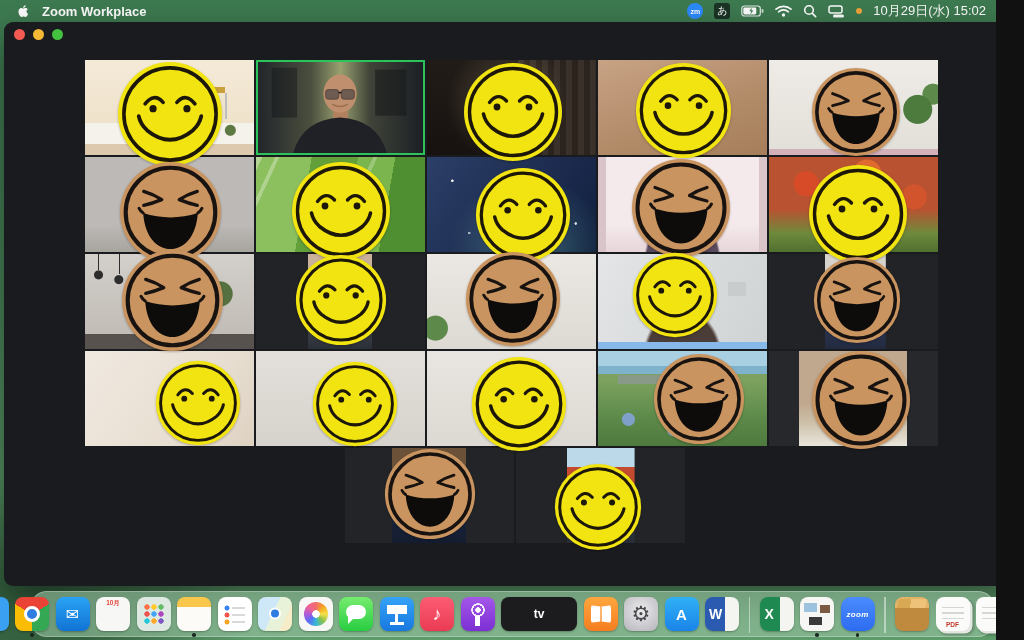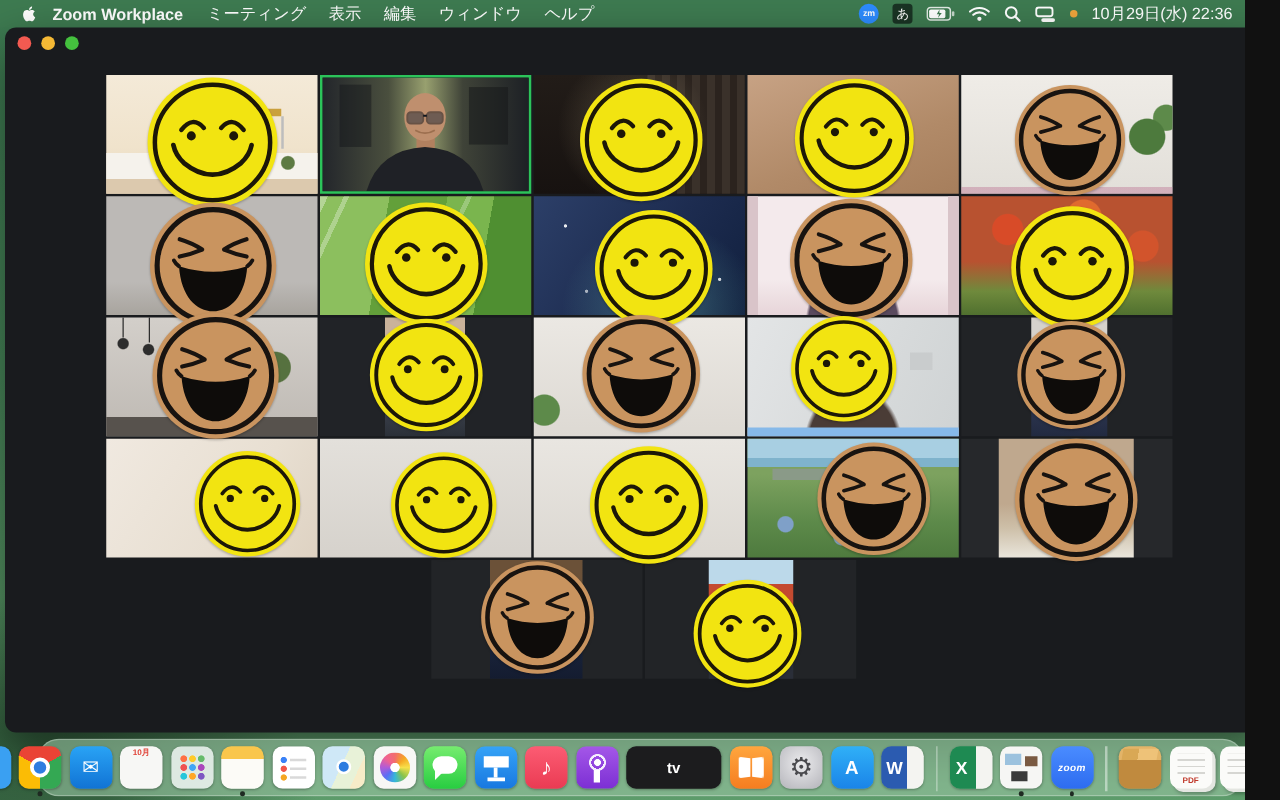--- a/index.html
+++ b/index.html
@@ -249,27 +249,20 @@
 </svg>
 
 <div id="stage">
 
   <div class="menubar">
     <div class="left">
       <svg class="apple" viewBox="0 0 22 26">
         <path fill="#fff" d="M16.7 13.8c0-2.4 2-3.6 2.1-3.7-1.1-1.7-2.9-1.9-3.5-1.9-1.5-.2-2.9.9-3.7.9-.8 0-1.9-.9-3.2-.9-1.6 0-3.1 1-4 2.4-1.7 3-.4 7.4 1.2 9.8.8 1.2 1.8 2.5 3.1 2.4 1.2 0 1.7-.8 3.2-.8s1.9.8 3.2.8c1.3 0 2.2-1.2 3-2.4.9-1.4 1.3-2.7 1.3-2.8-.1 0-2.7-1-2.7-3.8zM14.4 6.6c.7-.8 1.1-1.9 1-3.1-1 0-2.2.7-2.9 1.5-.6.7-1.2 1.9-1 3 1.1.1 2.2-.6 2.9-1.4z"></path>
       </svg>
       <span class="app-name">Zoom Workplace</span>
-      <nav id="menus">
-          <span>ミーティング</span>
-          <span>表示</span>
-          <span>編集</span>
-          <span>ウィンドウ</span>
-          <span>ヘルプ</span>
-        </nav>
     </div>
     <div class="status">
       <span class="zm-badge">zm</span>
       <span class="ime">あ</span>
       <svg class="sicon" width="23" height="12" viewBox="0 0 23 12">
         <rect x="0.8" y="1" width="18.5" height="10" rx="2.6" fill="none" stroke="rgba(255,255,255,.85)" stroke-width="1.2"></rect>
         <rect x="2.3" y="2.5" width="13" height="7" rx="1.4" fill="#fff"></rect>
         <rect x="20.5" y="4" width="2" height="4" rx="1" fill="rgba(255,255,255,.7)"></rect>
         <path d="M10.6 2.6 L8.4 6.3 h1.9 l-1 3.1 3.1-4 h-1.9 z" fill="#3e7b51"></path>
       </svg>
@@ -280,21 +273,21 @@
       </svg>
       <svg class="sicon" width="14" height="14" viewBox="0 0 14 14">
         <circle cx="6" cy="6" r="4.3" fill="none" stroke="#fff" stroke-width="1.6"></circle>
         <line x1="9.3" y1="9.3" x2="12.6" y2="12.6" stroke="#fff" stroke-width="1.8" stroke-linecap="round"></line>
       </svg>
       <svg class="sicon" width="17" height="13" viewBox="0 0 17 13">
         <rect x="1" y="1" width="13" height="7" rx="2" fill="none" stroke="#fff" stroke-width="1.5"></rect>
         <rect x="5" y="9.5" width="11" height="3" rx="1.5" fill="#fff"></rect>
       </svg>
       <span class="rec-dot"></span>
-      <span class="clock">10月29日(水) 22:36</span>
+      <span class="clock">10月29日(水) 15:02</span>
     </div>
   </div>
 
   <div class="zwindow">
     <div class="traffic">
       <span class="tl r"></span>
       <span class="tl y"></span>
       <span class="tl g"></span>
     </div>
     <div id="tiles">

